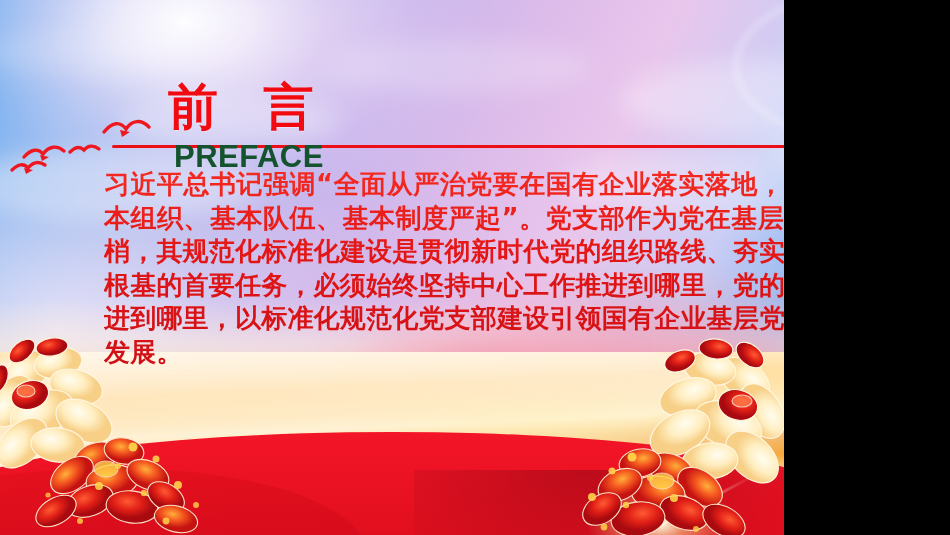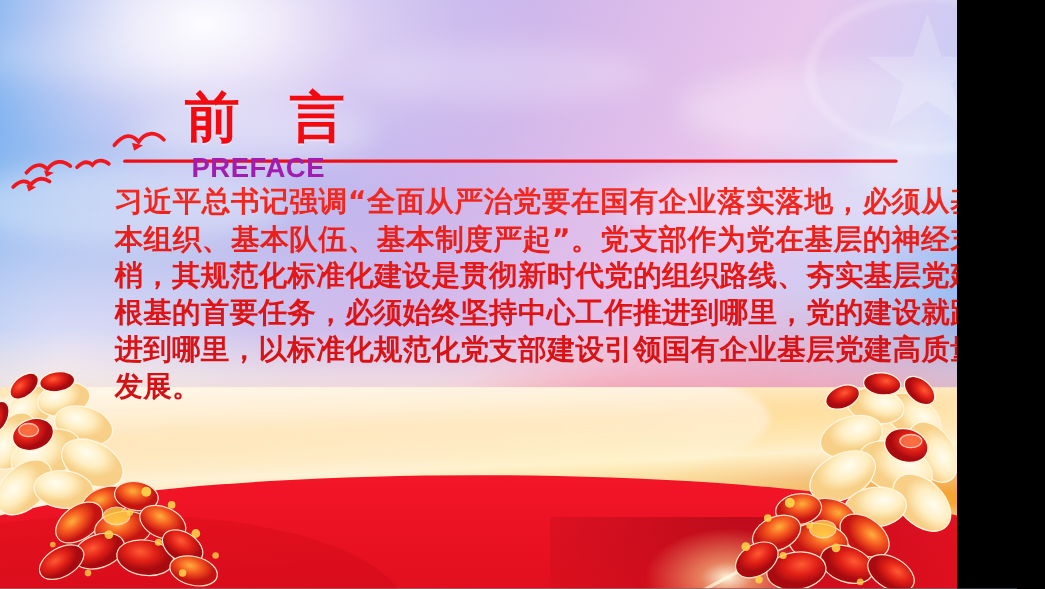--- a/index.html
+++ b/index.html
@@ -1,20 +1,20 @@
 <!DOCTYPE html>
 <html><head>
 <meta charset="utf-8">
 <style>
   html,body{margin:0;padding:0;background:#000;}
   *{box-sizing:border-box;}
 
   .slide{
     position:relative;
-    width:870px;height:535px;
+    width:784px;height:535px;
     overflow:hidden;
     font-family:"Liberation Sans","DejaVu Sans",sans-serif;
     background:#b9c9f2;
   }
 
   
   .sky{
     position:absolute;inset:0;
     background:
       radial-gradient(ellipse 360px 230px at 185px 22px, rgba(255,255,255,.98) 0%, rgba(255,244,252,.85) 18%, rgba(252,226,246,.55) 40%, rgba(236,214,247,.18) 66%, rgba(255,255,255,0) 85%),
@@ -135,22 +135,22 @@
   .title-cn{
     position:absolute;left:168px;top:82px;
     font-family:"DejaVu Sans","Liberation Sans",sans-serif;
     font-size:50px;font-weight:700;letter-spacing:14px;
     color:#f20a10;line-height:1;
     text-shadow:0 1px 0 rgba(255,255,255,.35);
     white-space:nowrap;
   }
   .title-en{
     position:absolute;left:174px;top:141px;
-    font-size:25px;font-weight:700;letter-spacing:.5px;
-    color:#a21caf;line-height:1;white-space:nowrap;
+    font-size:31px;font-weight:700;letter-spacing:.5px;
+    color:#14532d;line-height:1;white-space:nowrap;
   }
   .rule{
     position:absolute;left:112px;top:145px;width:704px;height:3px;
     background:#ec1016;border-radius:2px;
   }
 
   
   .body-text{
     position:absolute;left:104px;top:168px;width:786px;
     font-family:"DejaVu Sans","Liberation Sans",sans-serif;

